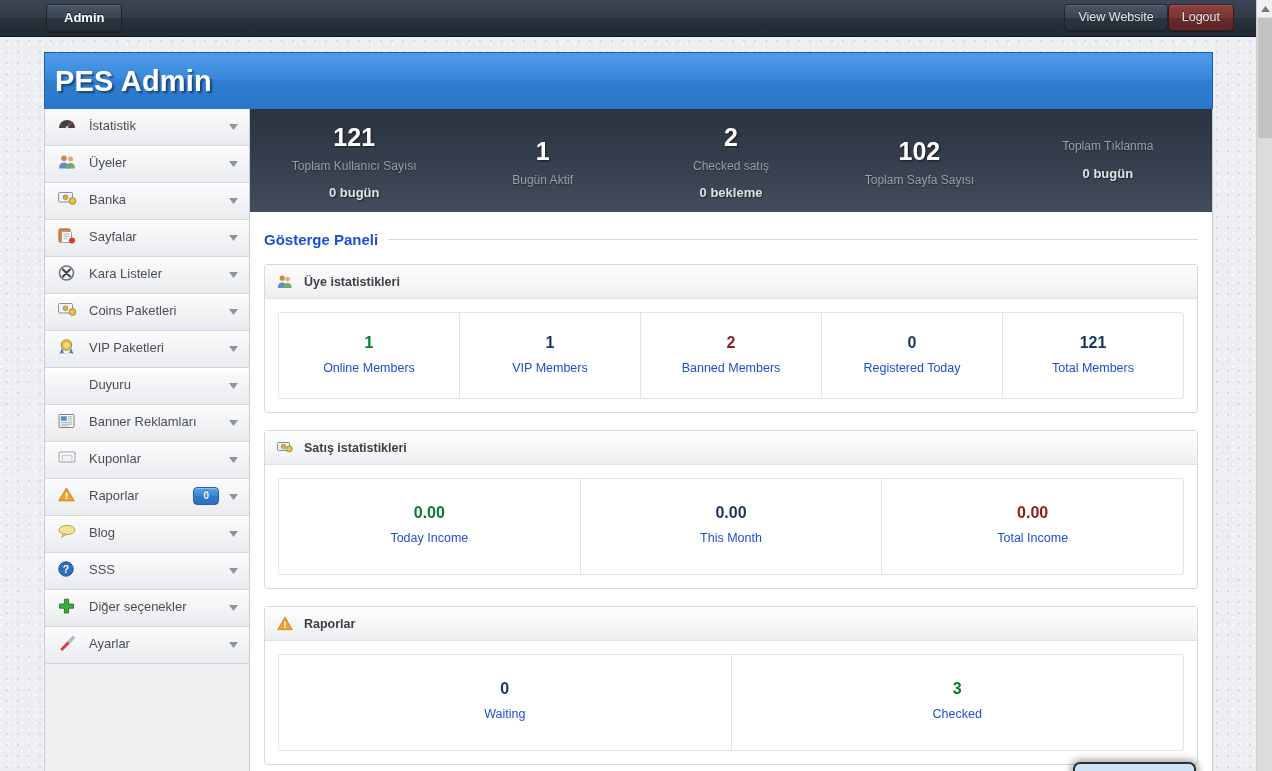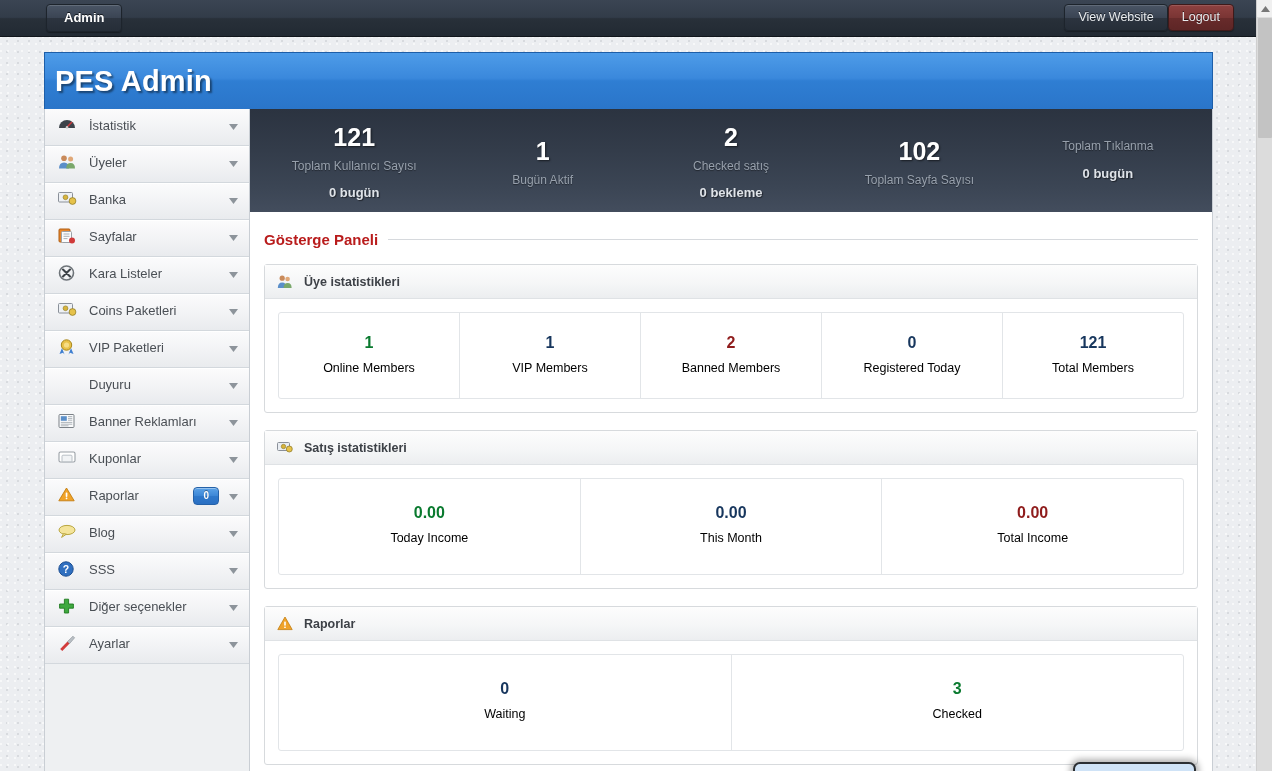--- a/index.html
+++ b/index.html
@@ -150,21 +150,21 @@
     text-shadow: 1px 1px 1px rgba(0,0,0,0.5);
     margin-top: 8px;
   }
 
   .content { padding: 14px 14px 0 14px; }
 
   .page-head {
     display: flex; align-items: center; gap: 10px;
     margin: 5px 0 16px 0;
   }
-  .page-head h2 { font-size: 15px; color: #b91c1c; font-weight: bold; white-space: nowrap; }
+  .page-head h2 { font-size: 15px; color: #1d4ed8; font-weight: bold; white-space: nowrap; }
   .page-head .rule { flex: 1 1 auto; height: 1px; background: #d6d9dd; }
 
   .panel {
     border: 1px solid #d7dadd;
     border-radius: 3px;
     margin-bottom: 17px;
     background: #fff;
   }
   .panel-head {
     height: 34px;
@@ -184,21 +184,21 @@
     overflow: hidden;
   }
   .statsrow .cell {
     flex: 1 1 0;
     text-align: center;
     padding: 21px 4px 23px 4px;
     border-left: 1px solid #e2e5e8;
   }
   .statsrow .cell:first-child { border-left: none; }
   .statsrow .num { font-size: 16px; font-weight: bold; margin-bottom: 9px; }
-  .statsrow .cap { font-size: 12.5px; color: #000000; }
+  .statsrow .cap { font-size: 12.5px; color: #1d4ed8; }
   .statsrow.tall .cell { padding: 25px 4px 29px 4px; }
 
   
   .ghost-btn {
     position: absolute; left: 1073px; top: 762px;
     width: 123px; height: 26px;
     background: #cfe3f7;
     border: 2px solid #2b2f33;
     border-radius: 7px;
     box-shadow: 0 0 6px 3px rgba(0,0,0,0.30);

